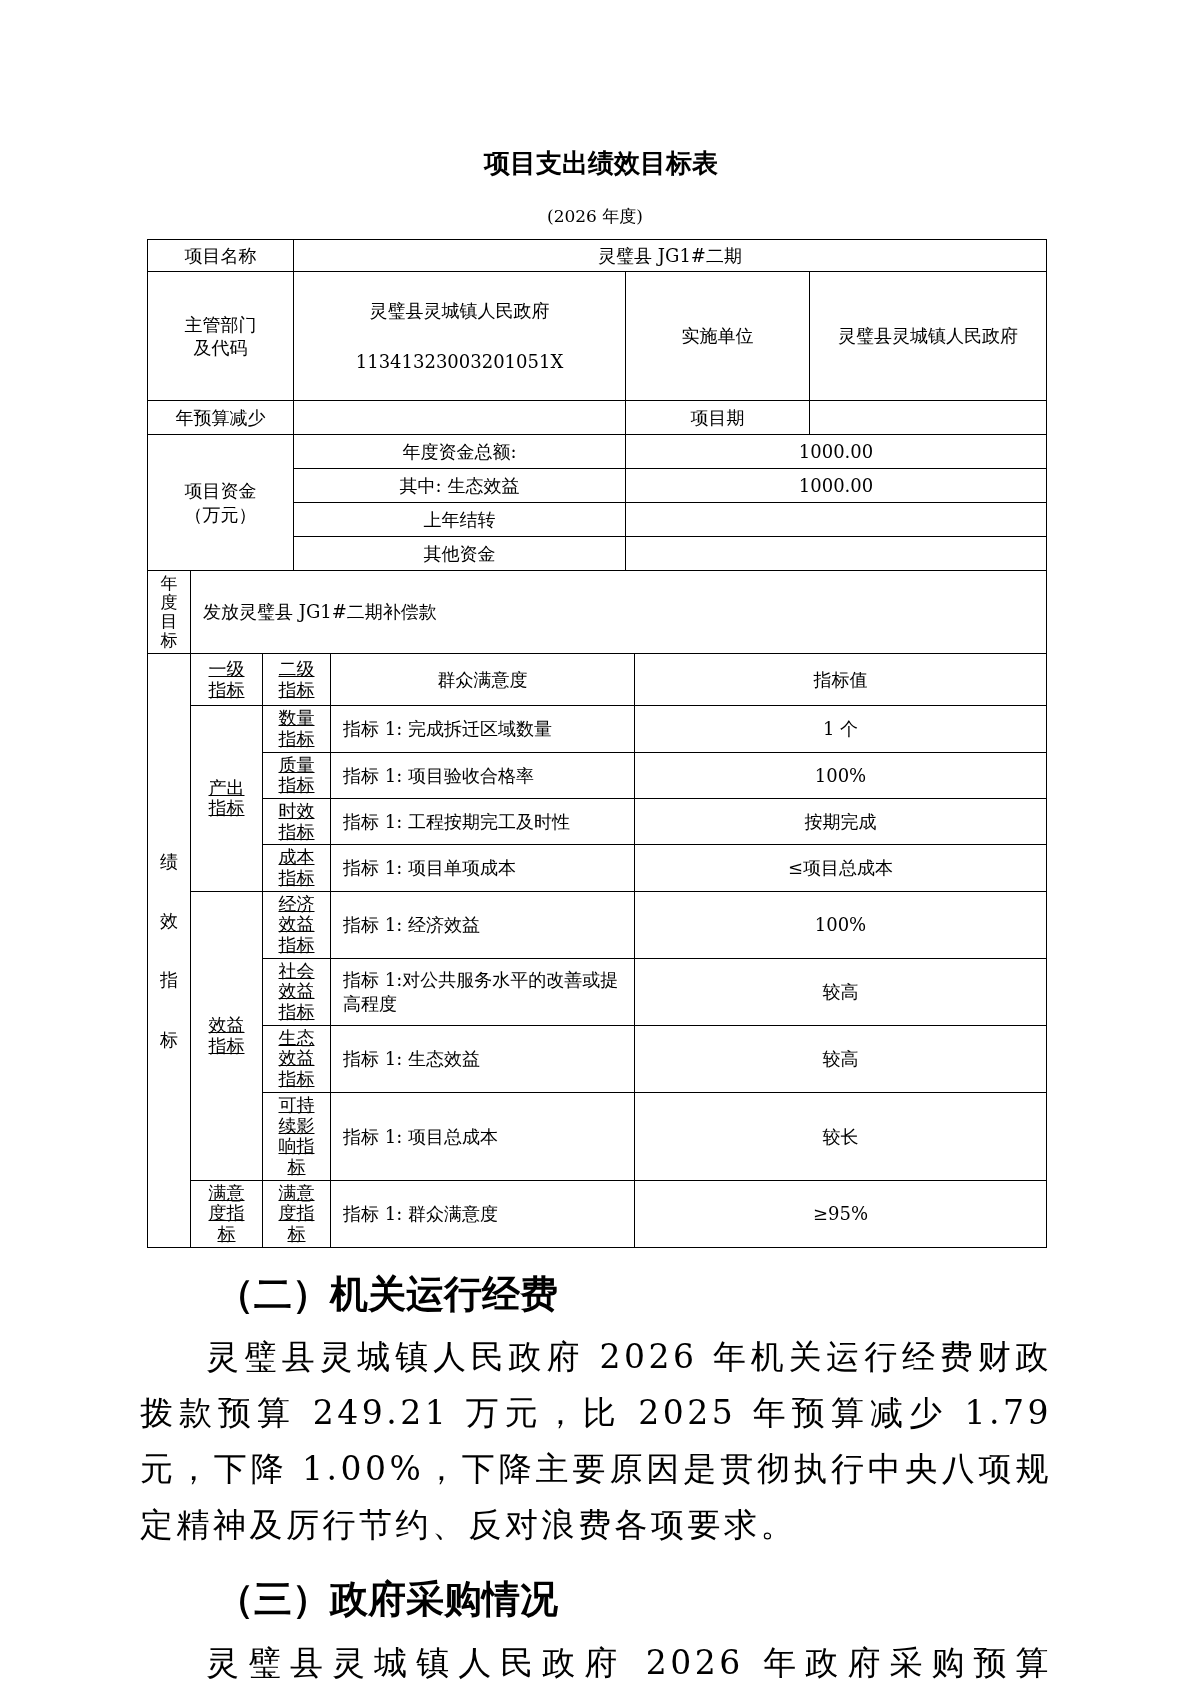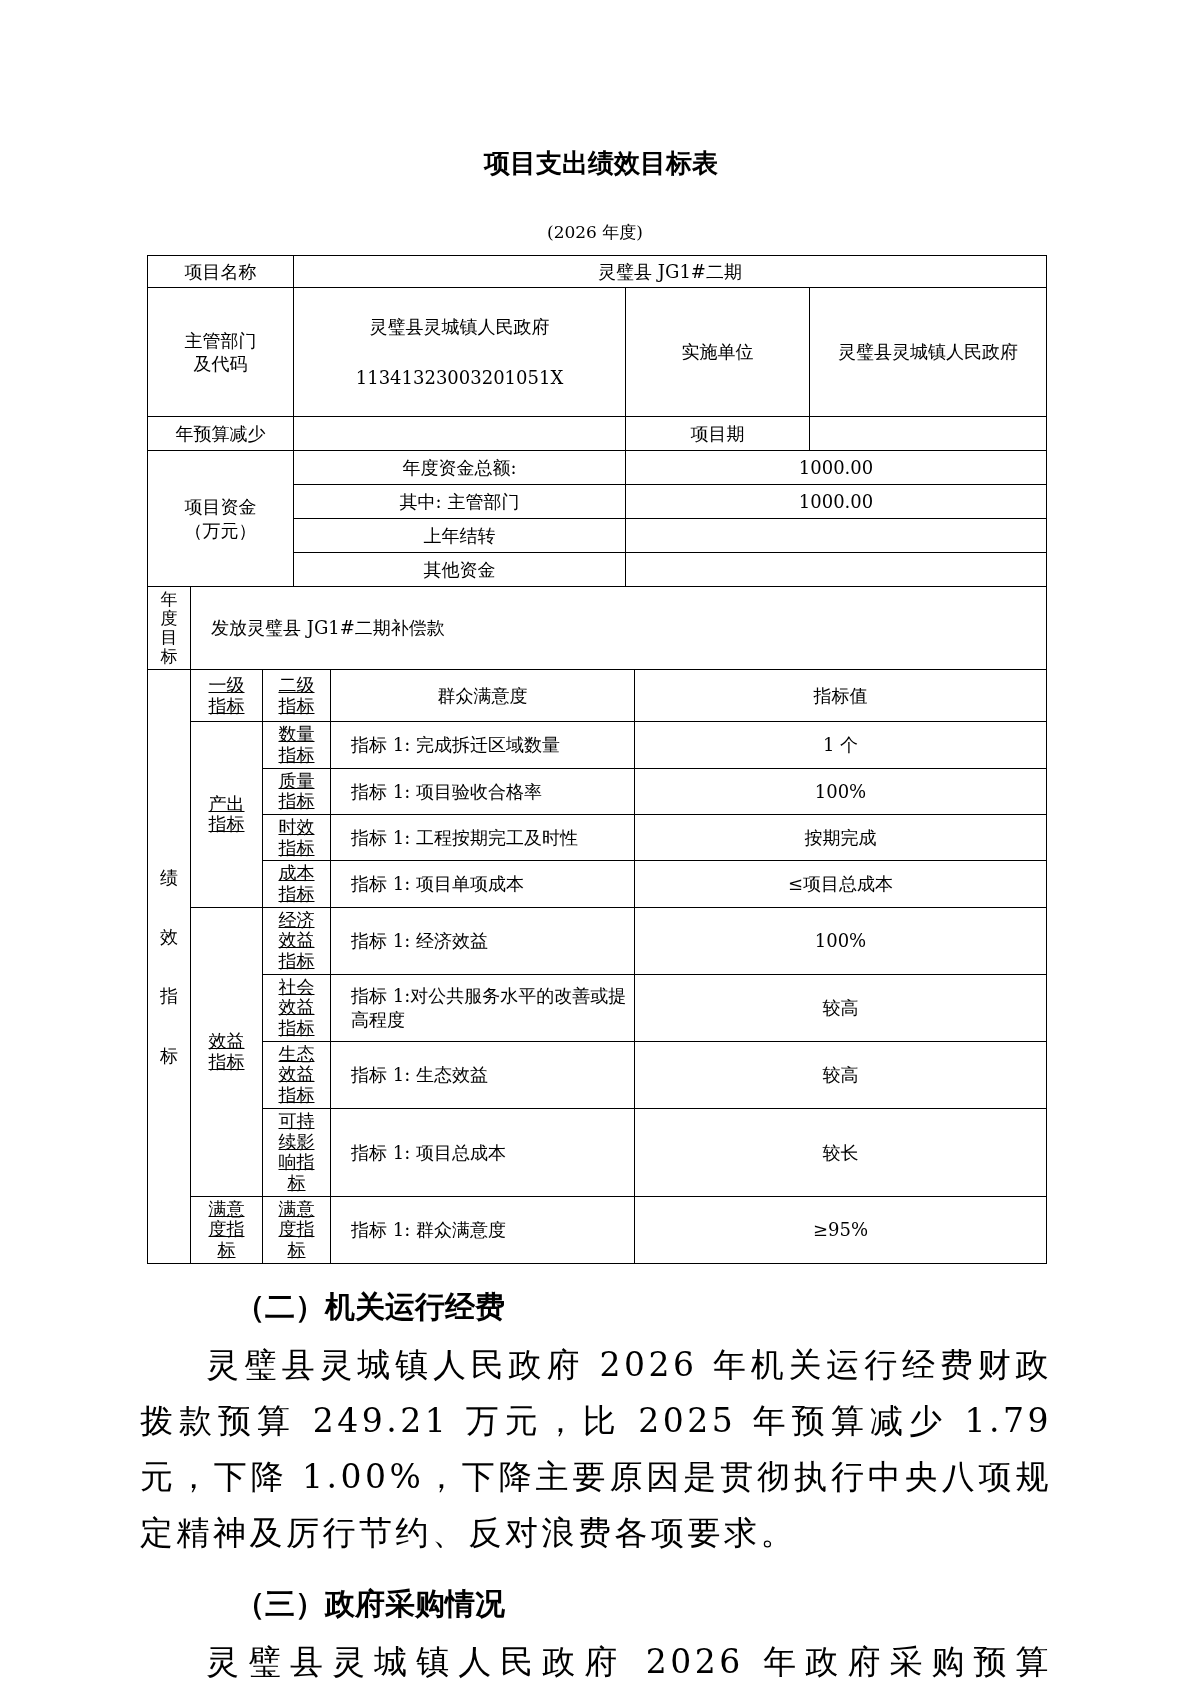--- a/index.html
+++ b/index.html
@@ -6,42 +6,42 @@
   body {
     width:1190px; height:1683px; background:#ffffff; color:#000;
     font-family:"DejaVu Serif","Liberation Serif",serif;
     overflow:hidden;
   }
   .doc-title {
     margin:150px 0 0 12px; text-align:center;
     font-family:"Liberation Sans","DejaVu Sans",sans-serif;
     font-weight:700; font-size:26px; line-height:1;
   }
-  .doc-subtitle { margin-top:48px; text-align:center; font-size:17px; line-height:1; }
+  .doc-subtitle { margin-top:32px; text-align:center; font-size:17px; line-height:1; }
 
   .sheet { width:899px; margin:14px 0 0 147px; }
   table { border-collapse:collapse; table-layout:fixed; width:899px; }
   .t2,.t3 { margin-top:-1px; }
   td {
     border:1px solid #000; box-sizing:border-box;
     text-align:center; vertical-align:middle;
     font-size:18px; line-height:1.3; padding:2px 4px;
     white-space:pre-line; overflow:hidden;
   }
-  td.left { text-align:left; padding-left:20px; }
+  td.left { text-align:left; padding-left:12px; }
   td.v-goal { line-height:1.12; font-size:17px; padding:0; }
   td.v-perf { line-height:3.3; padding:0; }
   td.tight { line-height:1.15; padding:2px 0;text-decoration:underline; }
   .dept-line { line-height:27px; }
 
   .textblock { margin-left:140px; width:912px; }
   .section-heading {
-    margin:26px 0 0 95px;
+    margin:26px 0 0 76px;
     font-family:"Liberation Sans","DejaVu Sans",sans-serif;
-    font-weight:700; font-size:30px; line-height:1.1;
+    font-weight:700; font-size:38px; line-height:1.1;
   }
   .body-para {
     margin:14px 0 0 0;
     font-size:33px; line-height:56px; letter-spacing:3.5px;
     text-align:justify; text-indent:2em;
   }
 </style>
 </head>
 <body>
 
@@ -78,21 +78,21 @@
       <td>项目期</td>
       <td></td>
     </tr>
     <tr style="height:34px">
       <td rowspan="4">项目资金
 （万元）</td>
       <td>年度资金总额:</td>
       <td colspan="2">1000.00</td>
     </tr>
     <tr style="height:34px">
-      <td>其中: 主管部门</td>
+      <td>其中: 生态效益</td>
       <td colspan="2">1000.00</td>
     </tr>
     <tr style="height:34px">
       <td>上年结转</td>
       <td colspan="2"></td>
     </tr>
     <tr style="height:34px">
       <td>其他资金</td>
       <td colspan="2"></td>
     </tr>

